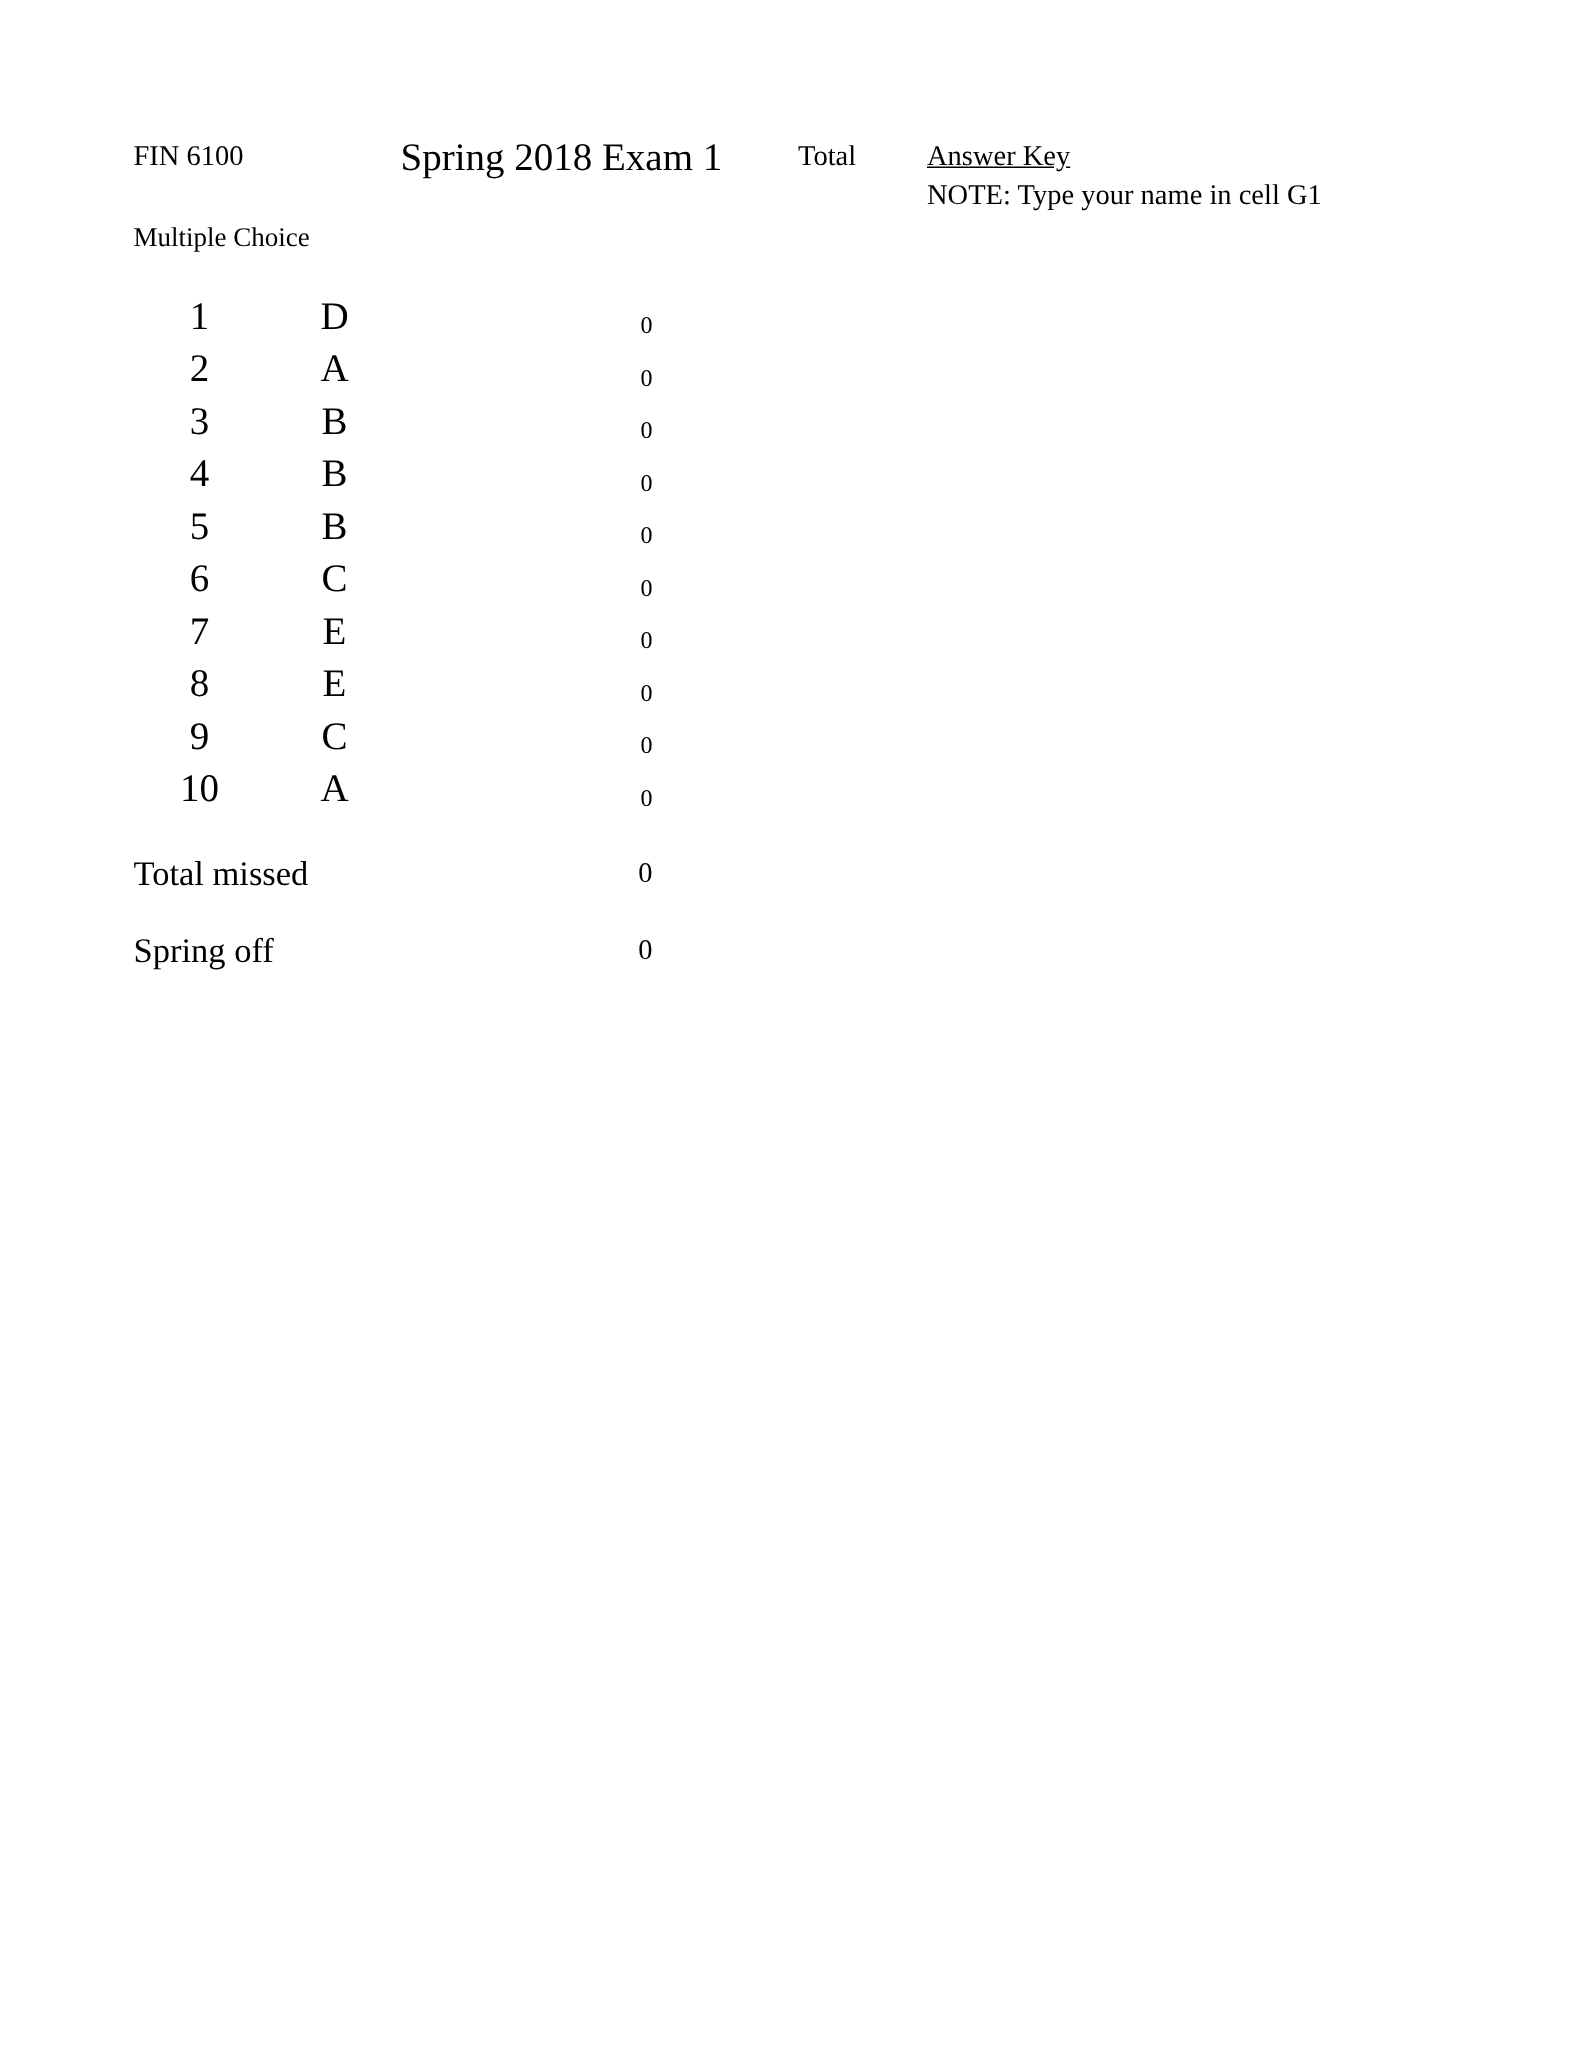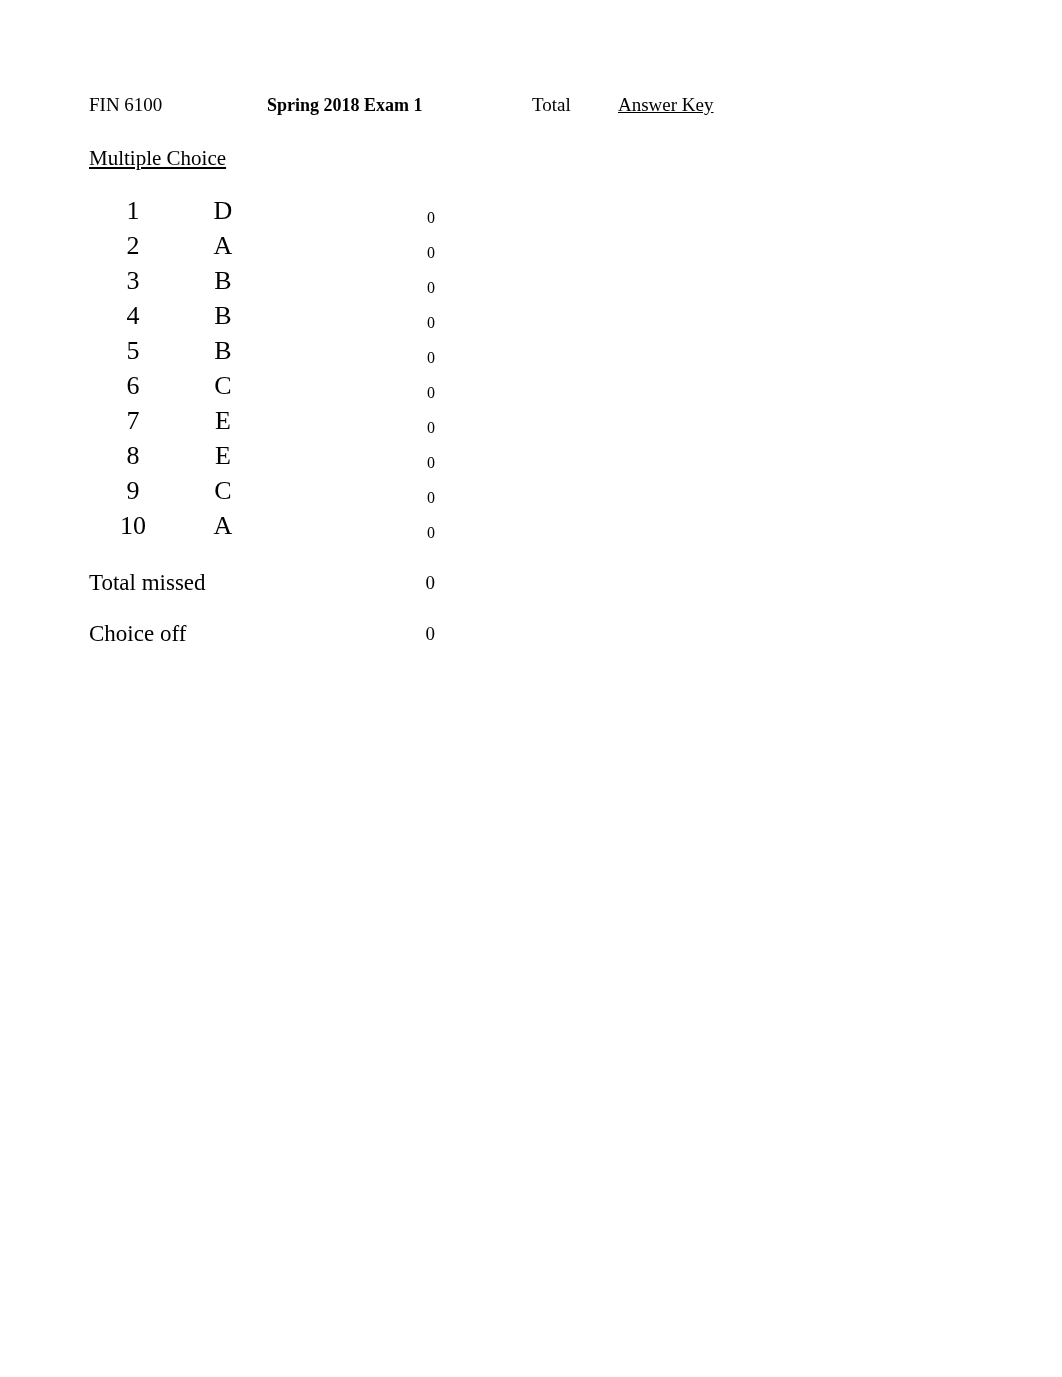--- a/index.html
+++ b/index.html
@@ -30,24 +30,23 @@
     left: 89px;
     top: 93px;
     font-size: 19px;
     line-height: 24px;
     white-space: nowrap;
   }
   .hdr-exam {
     position: absolute;
     left: 267px;
     top: 93px;
-    font-size: 18px;
-    line-height: 24px;
-    white-space: nowrap;
-    font-weight: bold;
+    font-size: 26px;
+    line-height: 24px;
+    white-space: nowrap;
   }
   .hdr-name-label {
     position: absolute;
     left: 532px;
     top: 93px;
     font-size: 19px;
     line-height: 24px;
     white-space: nowrap;
   }
   .hdr-name-value {
@@ -65,24 +64,23 @@
     top: 119px;
     font-size: 19px;
     line-height: 24px;
     white-space: nowrap;
   }
 
   .section-label {
     position: absolute;
     left: 89px;
     top: 146px;
-    font-size: 21px;
-    line-height: 24px;
-    white-space: nowrap;
-    text-decoration: underline;
+    font-size: 18px;
+    line-height: 24px;
+    white-space: nowrap;
   }
 
   
   .answers {
     position: absolute;
     left: 0;
     top: 196px;
     width: 480px;
   }
   .arow {
@@ -140,20 +138,21 @@
 </style>
 </head>
 <body>
 
 <div class="page">
 
   <div class="hdr-course">FIN 6100</div>
   <div class="hdr-exam">Spring 2018 Exam 1</div>
   <div class="hdr-name-label">Total</div>
   <div class="hdr-name-value">Answer Key</div>
+  <div class="hdr-note">NOTE: Type your name in cell G1</div>
 
   <div class="section-label">Multiple Choice</div>
 
   <div class="answers">
     <div class="arow">
       <span class="q-num">1</span>
       <span class="q-ans">D</span>
       <span class="q-score">0</span>
     </div>
     <div class="arow">
@@ -201,17 +200,17 @@
       <span class="q-ans">A</span>
       <span class="q-score">0</span>
     </div>
   </div>
 
   <div class="row-total-missed">
     <span class="total-label">Total missed</span>
     <span class="total-value">0</span>
   </div>
   <div class="row-points-off">
-    <span class="total-label">Choice off</span>
+    <span class="total-label">Spring off</span>
     <span class="total-value">0</span>
   </div>
 
 </div>
 
 </body></html>

